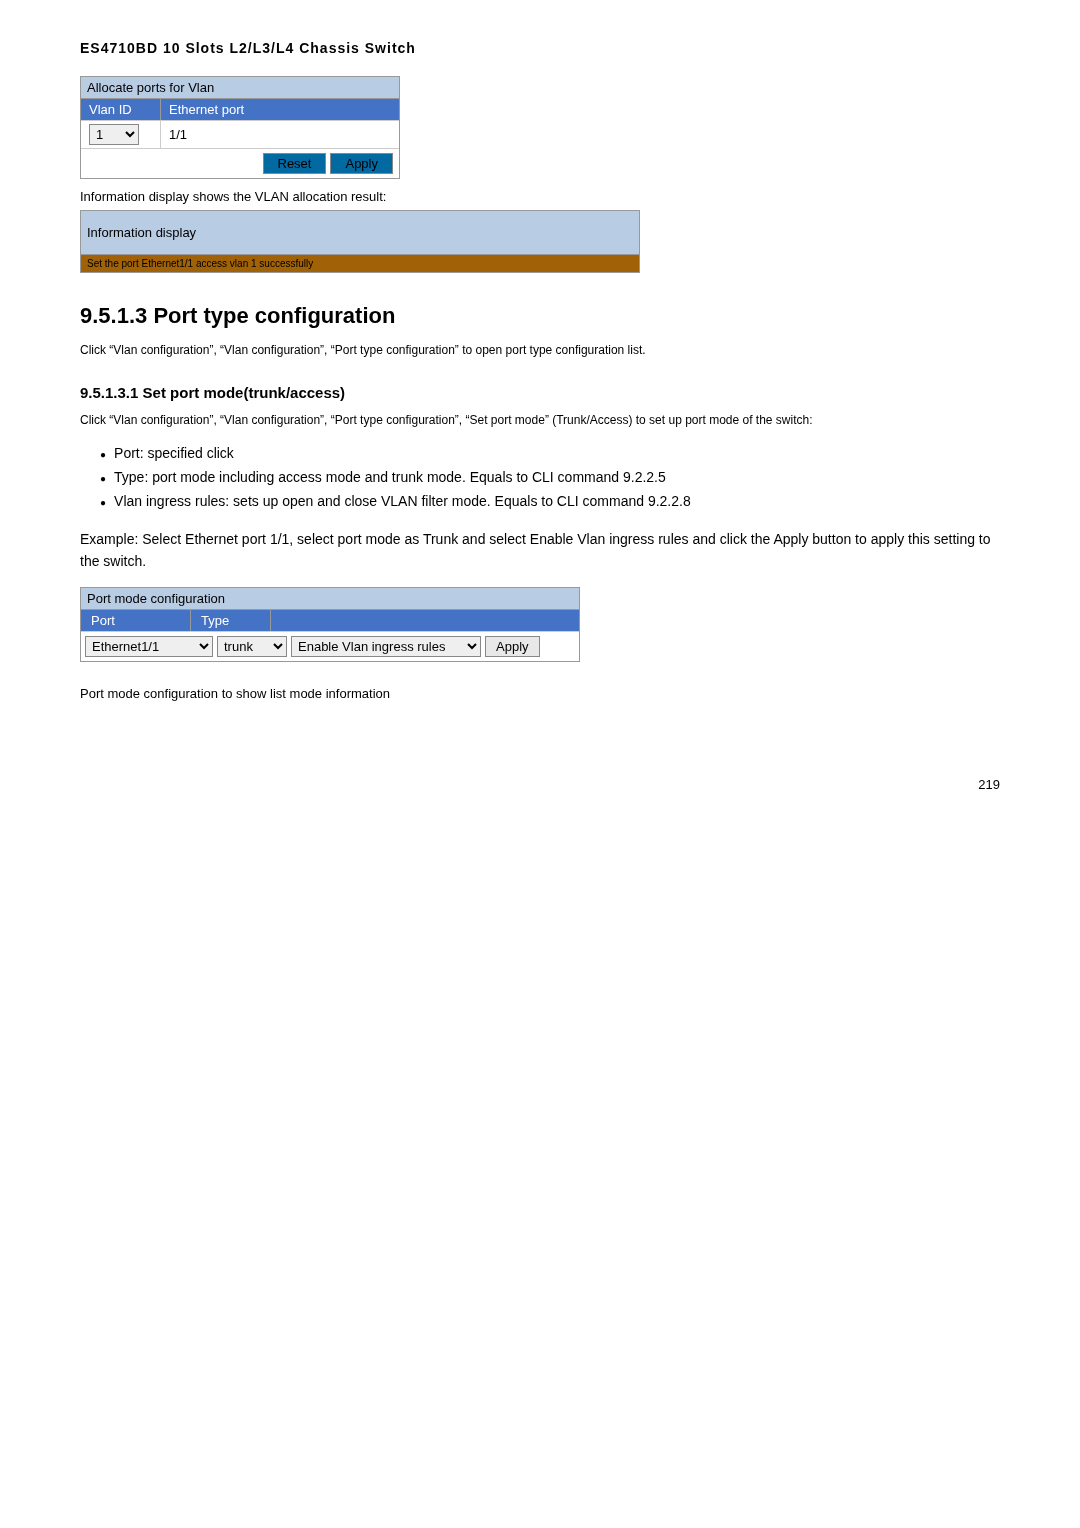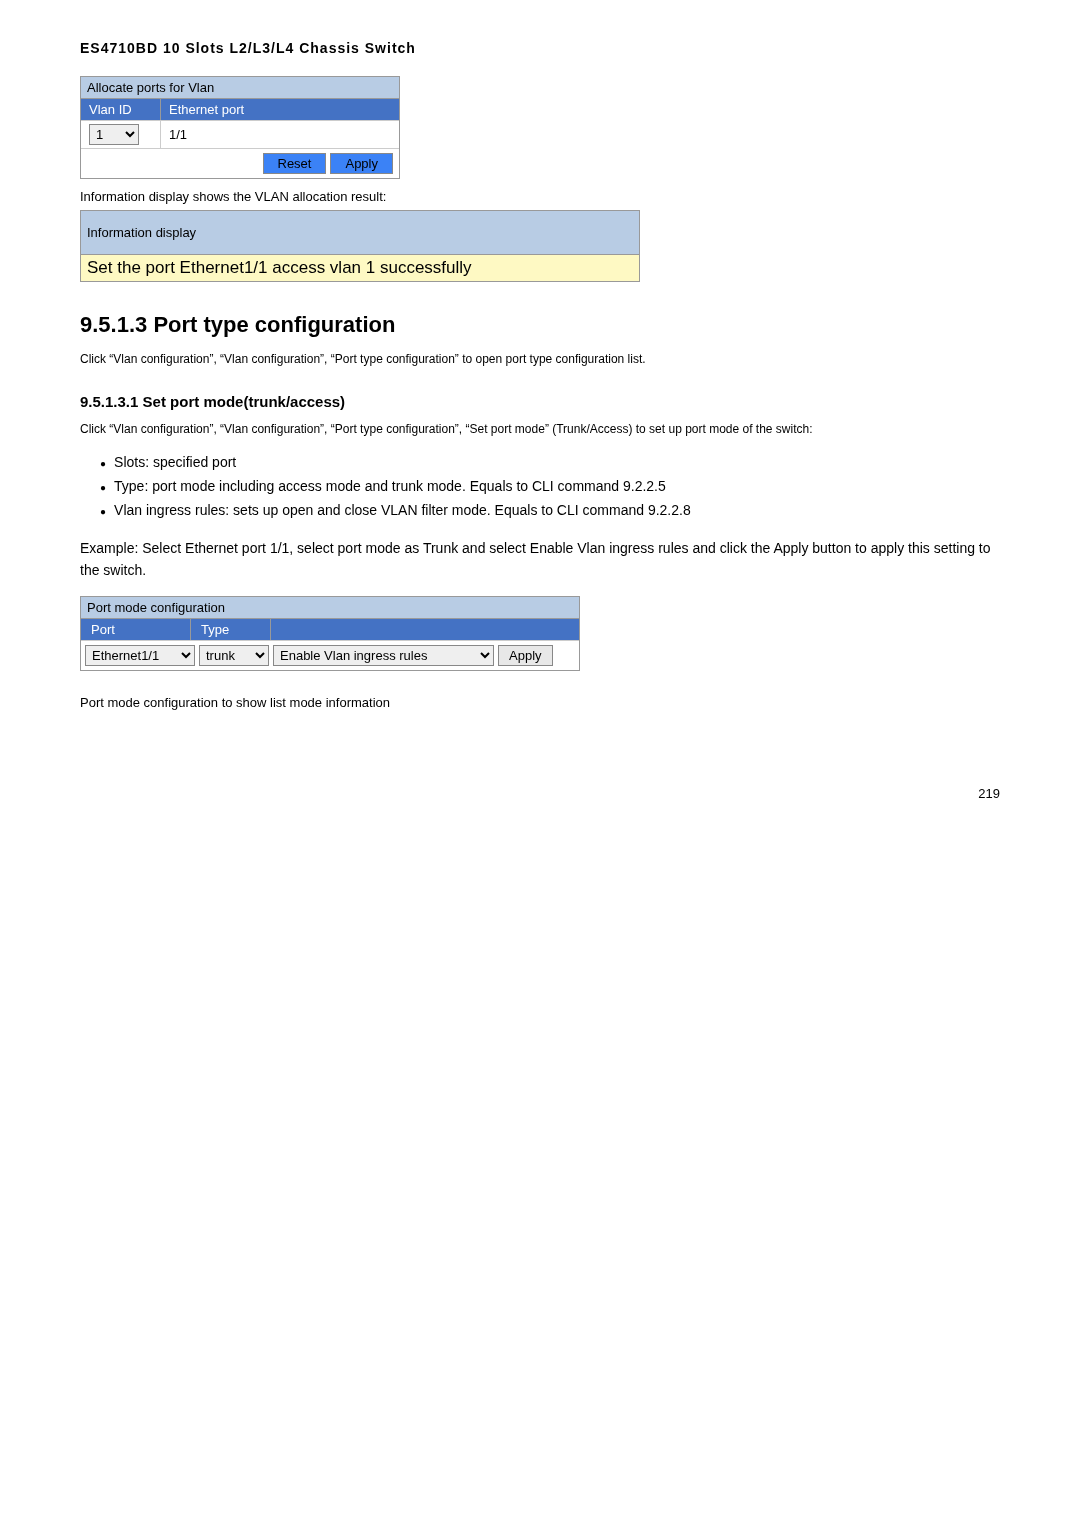--- a/index.html
+++ b/index.html
@@ -63,21 +63,21 @@
       display: flex;
       justify-content: flex-end;
       padding: 4px 6px;
       border-top: 1px solid #ccc;
       gap: 4px;
     }
     button.reset-btn, button.apply-btn {
       padding: 2px 14px;
       font-size: 13px;
       border: 1px solid #888;
-      background: #3b82f6;
+      background: #0369a1;
       cursor: pointer;
     }
     select.vlan-select {
       font-size: 13px;
       border: 1px solid #888;
       padding: 1px 2px;
       width: 50px;
     }
     .info-label {
       font-size: 13px;
@@ -91,22 +91,22 @@
       width: 560px;
     }
     .info-display-title {
       background: #b8cce4;
       font-size: 13px;
       padding: 14px 6px;
       border-bottom: 1px solid #999;
     }
     .info-display-content {
       padding: 3px 6px;
-      font-size: 17px;
-      background: #fef9c3;
+      font-size: 10px;
+      background: #a16207;
     }
     h2.section-title {
       font-size: 22px;
       font-weight: bold;
       margin-bottom: 12px;
       border-bottom: none;
     }
     h3.sub-section-title {
       font-size: 15px;
       font-weight: bold;
@@ -247,49 +247,49 @@
   <h2 class="section-title">9.5.1.3  Port type configuration</h2>
   <p class="section-desc">Click “Vlan configuration”, “Vlan configuration”, “Port type configuration” to open port type configuration list.</p>
 </div>
 
 
 <div class="section-block">
   <h3 class="sub-section-title">9.5.1.3.1  Set port mode(trunk/access)</h3>
   <p class="section-desc">Click “Vlan configuration”, “Vlan configuration”, “Port type configuration”, “Set port mode” (Trunk/Access) to set up port mode of the switch:</p>
   <ul class="bullet-list">
     <li>
-        <span>Slots: specified port</span>
+        <span>Port: specified click</span>
       </li>
     <li>
         <span>Type: port mode including access mode and trunk mode. Equals to CLI command 9.2.2.5</span>
       </li>
     <li>
         <span>Vlan ingress rules: sets up open and close VLAN filter mode. Equals to CLI command 9.2.2.8</span>
       </li>
   </ul>
 
   <p class="example-text">Example: Select Ethernet port 1/1, select port mode as Trunk and select Enable Vlan ingress rules and click the Apply button to apply this setting to the switch.</p>
 
   
   <div class="port-mode-table-outer">
     <div class="port-mode-title">Port mode configuration</div>
     <div class="port-mode-header-row">
       <div class="col col-port-h">Port</div>
       <div class="col col-type-h">Type</div>
       <div class="col"></div>
     </div>
     <div class="port-mode-data-row">
-      <select style="width:110px;">
+      <select style="width:128px;">
         <option>Ethernet1/1</option>
       </select>
       <select style="width:70px;">
         <option>trunk</option>
         <option>access</option>
       </select>
-      <select style="width:221px;">
+      <select style="width:190px;">
         <option>Enable Vlan ingress rules</option>
         <option>Disable Vlan ingress rules</option>
       </select>
       <button>Apply</button>
     </div>
   </div>
 
   <div class="port-mode-footer">Port mode configuration to show list mode information</div>
 </div>
 

